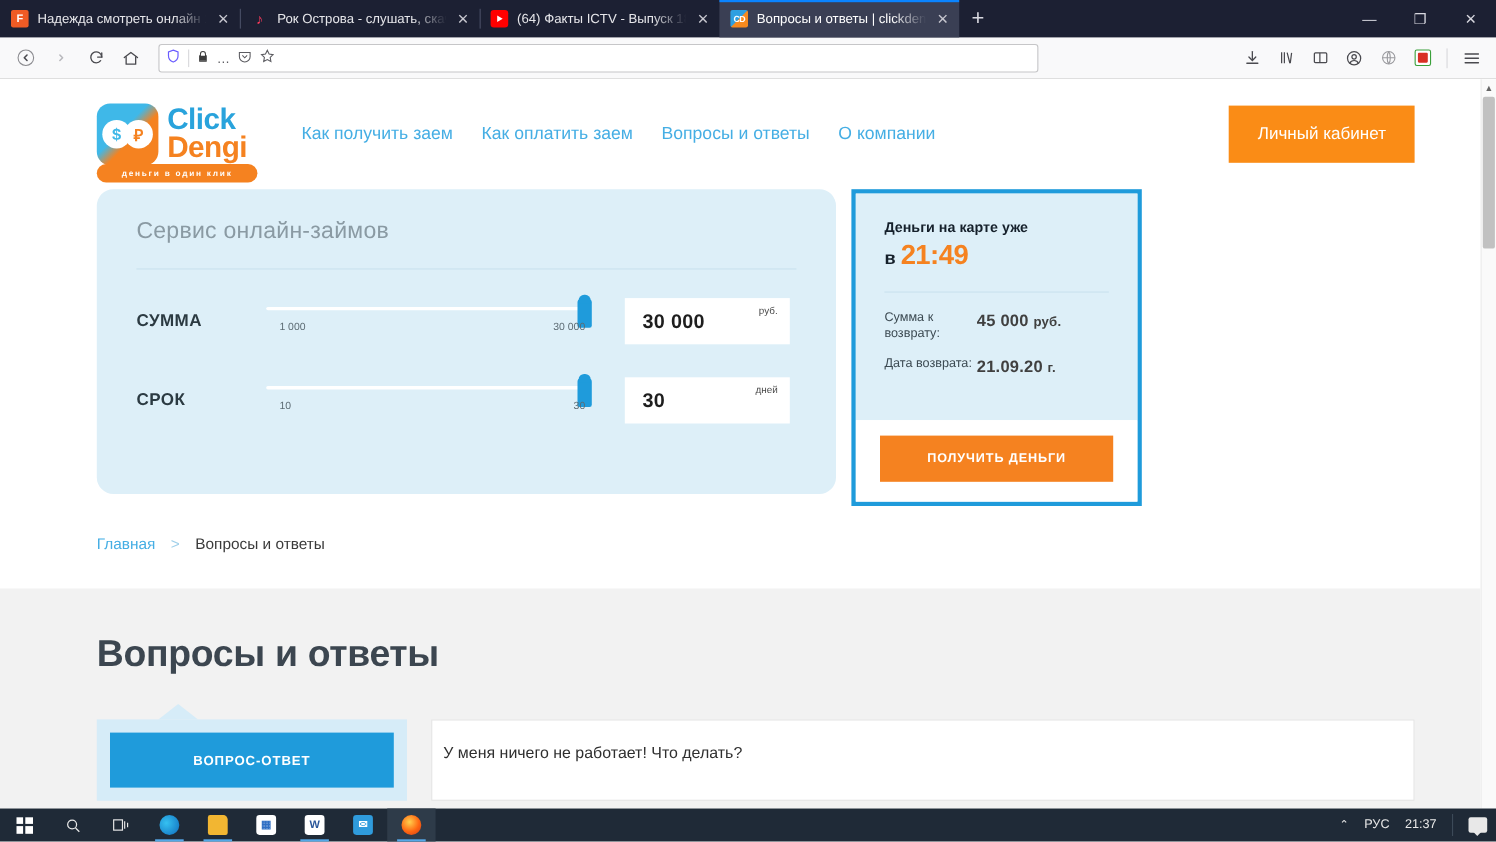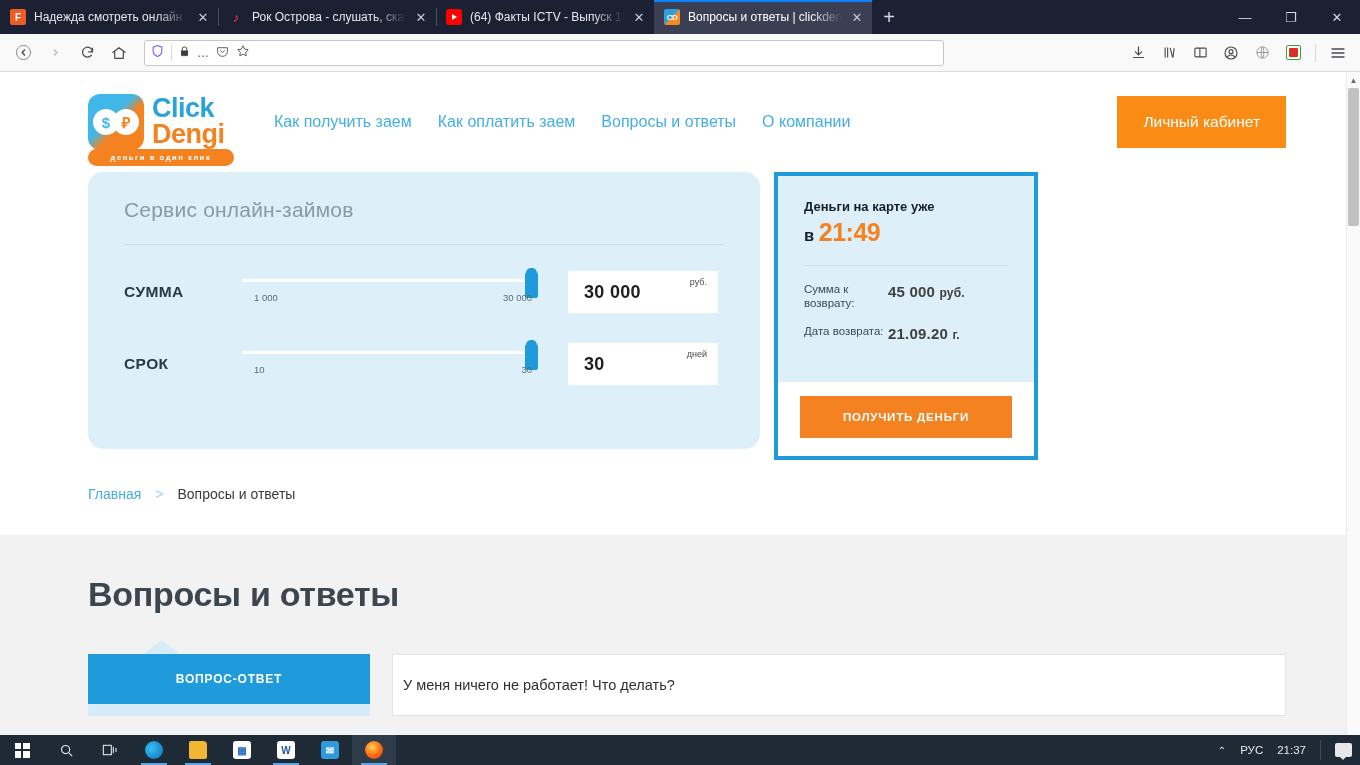--- a/index.html
+++ b/index.html
@@ -157,21 +157,21 @@
   
   .breadcrumb { padding: 26px 0 0 88px; display: flex; align-items: flex-end; gap: 14px; font-size: 14px; }
   .breadcrumb a { color: #45aee4; text-decoration: none; }
   .breadcrumb .arrow { color: #9fcfe9; }
   .breadcrumb .cur { color: #3a3a3a; }
 
   .gray-band { margin-top: 33px; height: 205px; background: #f2f2f2; padding: 0 60px 0 88px; position: relative; }
   .h1 { font-size: 34px; font-weight: 700; color: #3c4650; padding-top: 40px; letter-spacing: -0.3px; }
 
   .faq-row { display: flex; margin-top: 40px; gap: 22px; }
-  .faq-tabs { width: 282px; background: #d6ecf8; padding: 0; position: relative; }
+  .faq-tabs { width: 282px; background: #d6ecf8; padding: 12px; position: relative; }
   .faq-tabs::before {
     content: ""; position: absolute; left: 56px; top: -14px; width: 0; height: 0;
     border-left: 18px solid transparent; border-right: 18px solid transparent;
     border-bottom: 14px solid #d6ecf8;
   }
   .faq-tab-active { background: #1f9bdb; color: #fff; font-size: 12px; font-weight: 700;
                     letter-spacing: 0.8px; text-align: center; padding: 18px 0; }
   .faq-panel { flex: 1; background: #fff; border: 1px solid #e3e3e3; padding: 22px 10px; }
   .faq-q { font-size: 14.5px; color: #2f2f2f; }
 

